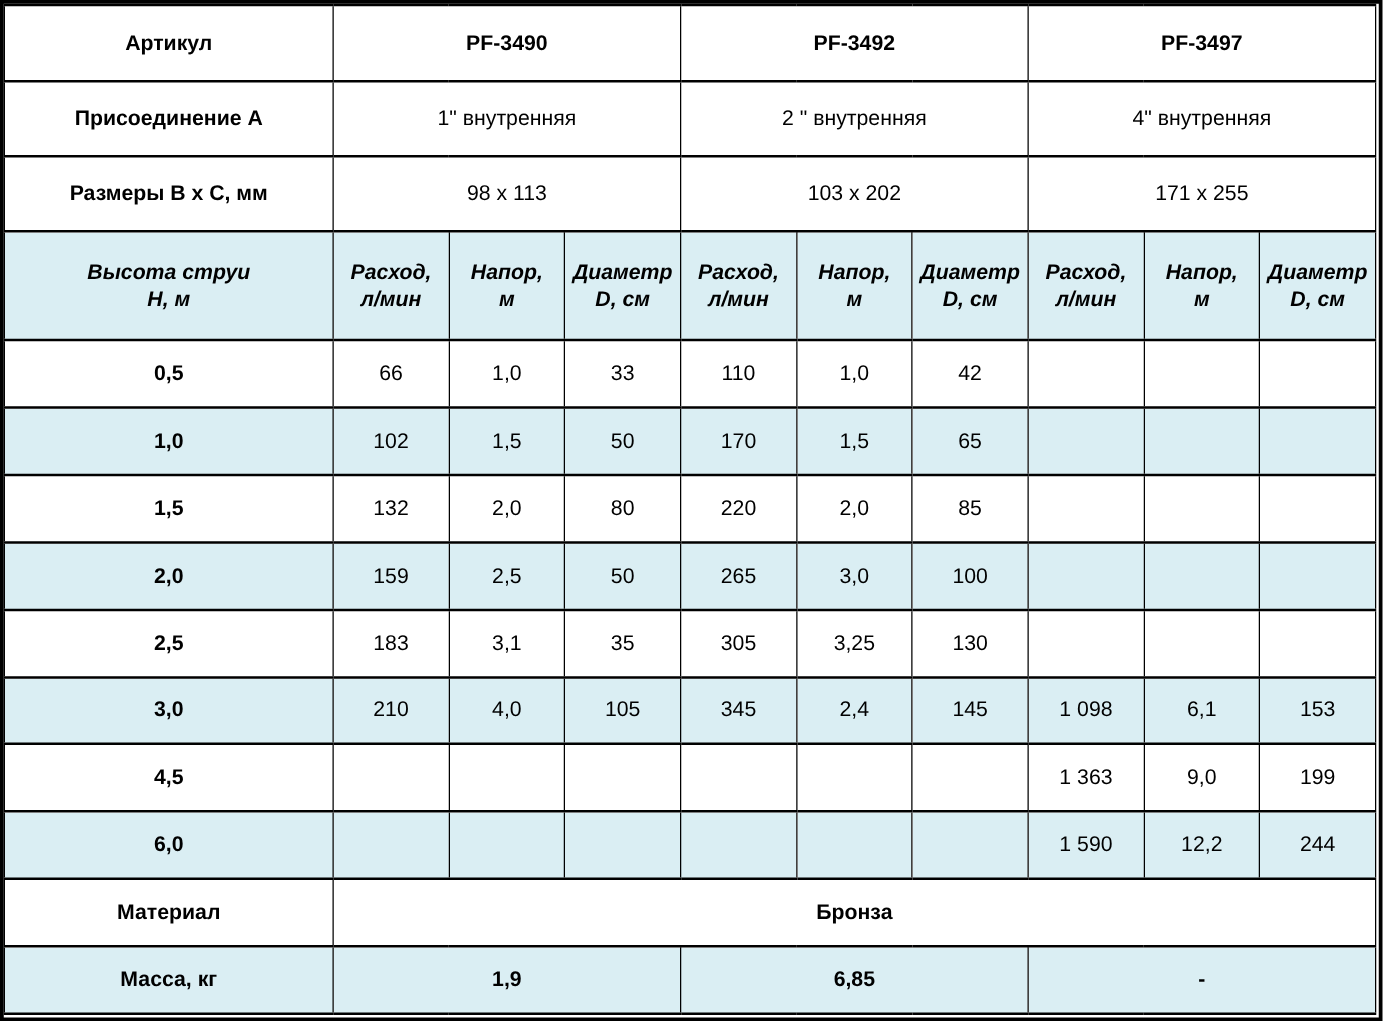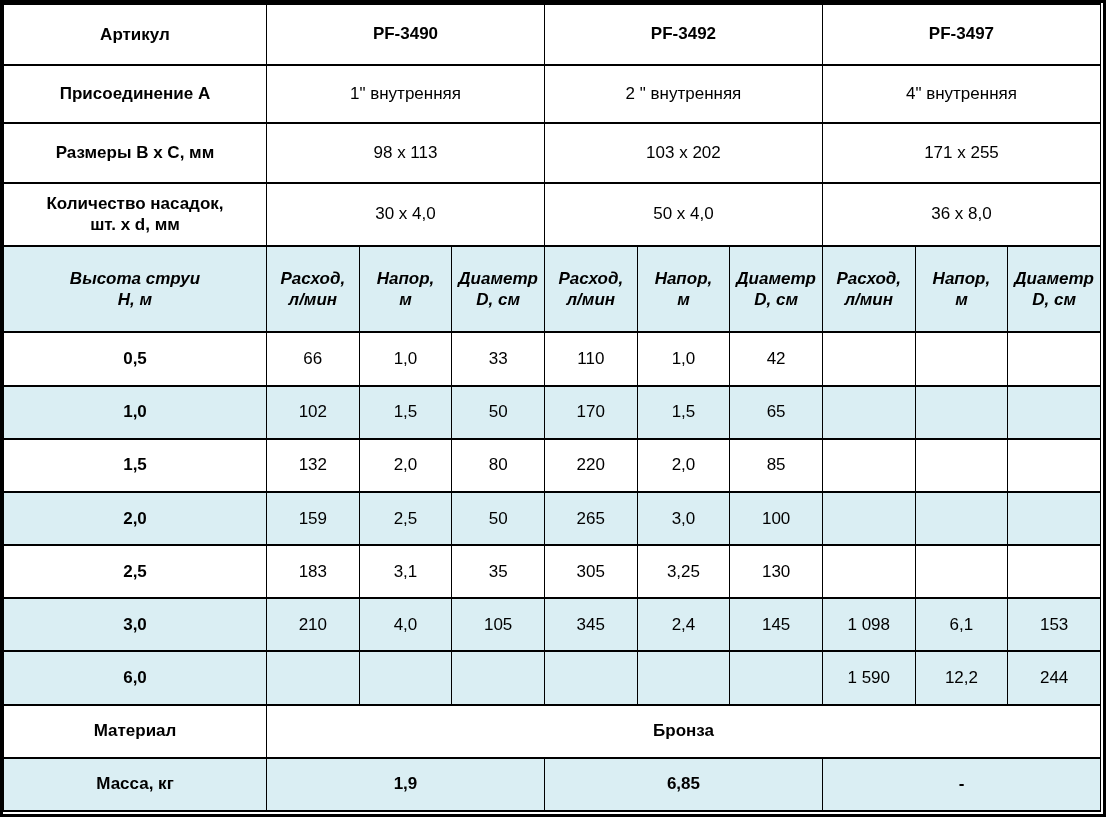--- a/index.html
+++ b/index.html
@@ -43,27 +43,20 @@
           <td class="lbl pre">Присоединение А</td>
           <td colspan="3">1" внутренняя</td>
           <td colspan="3">2 " внутренняя</td>
           <td colspan="3">4" внутренняя</td>
         </tr>
         <tr style="height: 56px; padding-left: 40px;">
           <td class="lbl pre">Размеры В х С, мм</td>
           <td colspan="3">98 х 113</td>
           <td colspan="3">103 х 202</td>
           <td colspan="3">171 х 255</td>
-        </tr>
-        <tr style="height: 60px;">
-          <td class="lbl pre">Количество насадок,
-шт. х d, мм</td>
-          <td colspan="3">30 х 4,0</td>
-          <td colspan="3">50 х 4,0</td>
-          <td colspan="3">36 х 8,0</td>
         </tr>
         <tr class="stripe" style="height: 81px; font-style: italic;">
           <td class="lbl pre">Высота струи
 Н, м</td>
           <td class="lbl pre">Расход,
 л/мин</td>
           <td class="lbl pre">Напор,
 м</td>
           <td class="lbl pre">Диаметр
 D, см</td>
@@ -145,20 +138,32 @@
           <td>210</td>
           <td>4,0</td>
           <td>105</td>
           <td>345</td>
           <td>2,4</td>
           <td>145</td>
           <td>1 098</td>
           <td>6,1</td>
           <td>153</td>
         </tr>
+        <tr style="height: 50px;">
+          <td class="lbl">4,5</td>
+          <td></td>
+          <td></td>
+          <td></td>
+          <td></td>
+          <td></td>
+          <td></td>
+          <td>1 363</td>
+          <td>9,0</td>
+          <td>199</td>
+        </tr>
         <tr class="stripe" style="height: 50px;">
           <td class="lbl">6,0</td>
           <td></td>
           <td></td>
           <td></td>
           <td></td>
           <td></td>
           <td></td>
           <td>1 590</td>
           <td>12,2</td>

